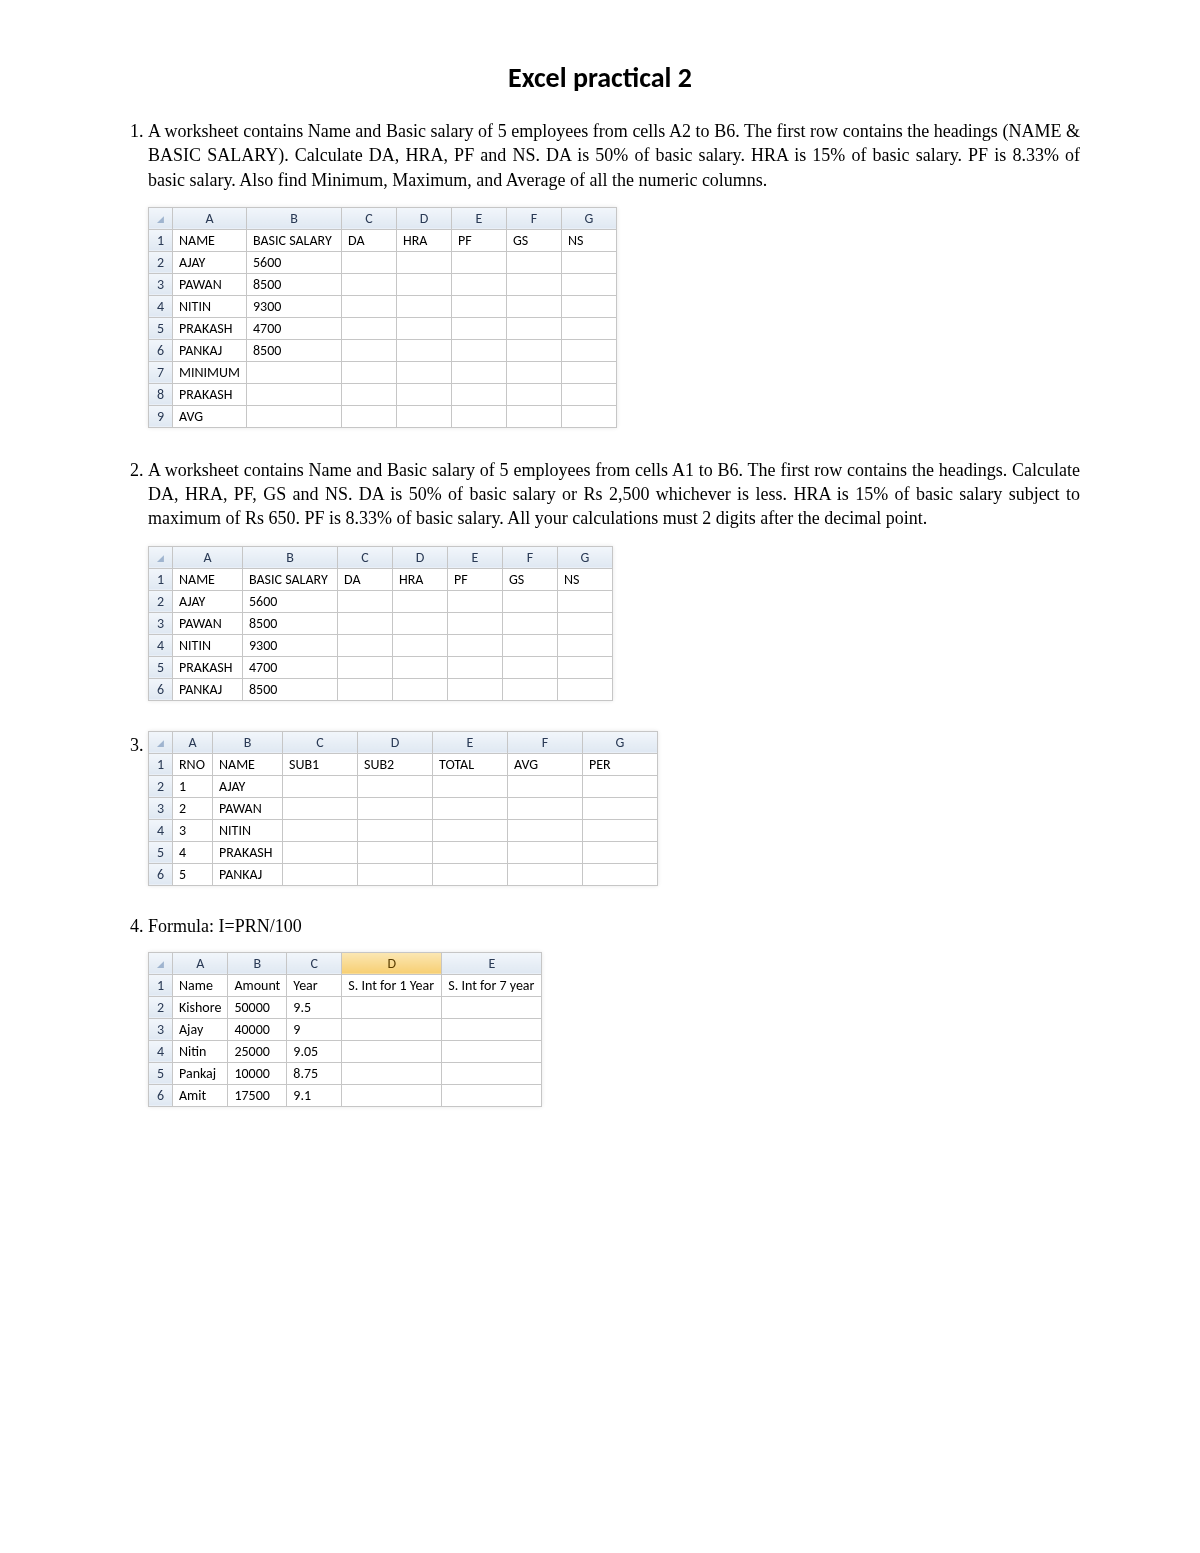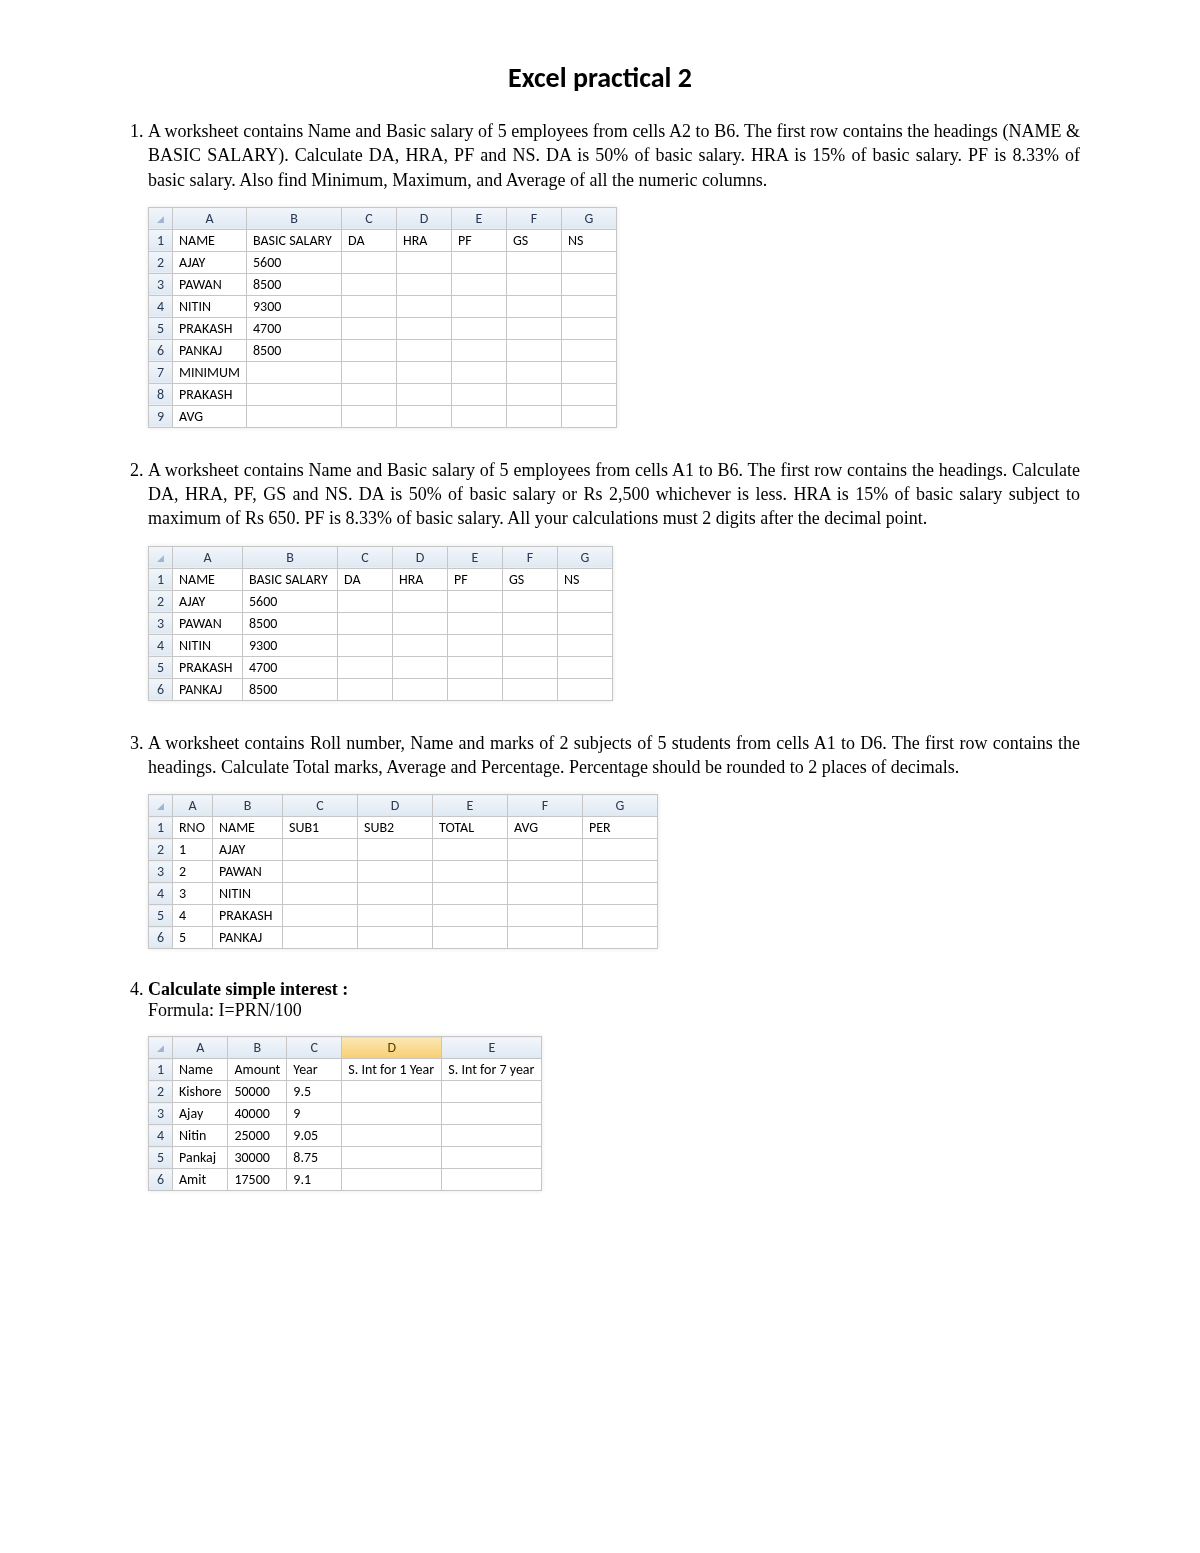--- a/index.html
+++ b/index.html
@@ -284,21 +284,20 @@
             <td></td>
             <td></td>
             <td></td>
             <td></td>
           </tr>
   </tbody>
       </table>
 </li>
 
 <li>
-  <div class="qtext">A worksheet contains Roll number, Name and marks of 2 subjects of 5 students from cells A1 to D6. The first row contains the headings. Calculate Total marks, Average and Percentage. Percentage should be rounded to 2 places of decimals.</div>
   <table class="excel">
     <tbody>
           <tr>
       <th class="corner"></th>
       <th class="wRNO">A</th>
       <th class="wName3">B</th>
       <th class="wSub">C</th>
       <th class="wSub">D</th>
       <th class="wSub">E</th>
       <th class="wSub">F</th>
@@ -362,21 +361,20 @@
             <td></td>
             <td></td>
             <td></td>
             <td></td>
           </tr>
   </tbody>
       </table>
 </li>
 
 <li>
-  <div class="bold">Calculate simple interest :</div>
   <div class="formula">Formula: I=PRN/100</div>
   <table class="excel">
     <tbody>
           <tr>
       <th class="corner"></th>
       <th class="wN">A</th>
       <th class="wN">B</th>
       <th class="wN">C</th>
       <th class="wSI active">D</th>
       <th class="wSI">E</th>
@@ -409,21 +407,21 @@
             <td class="rowhdr">4</td>
             <td>Nitin</td>
             <td class="num">25000</td>
             <td class="num">9.05</td>
             <td></td>
             <td></td>
           </tr>
     <tr>
             <td class="rowhdr">5</td>
             <td>Pankaj</td>
-            <td class="num">30000</td>
+            <td class="num">10000</td>
             <td class="num">8.75</td>
             <td></td>
             <td></td>
           </tr>
     <tr>
             <td class="rowhdr">6</td>
             <td>Amit</td>
             <td class="num">17500</td>
             <td class="num">9.1</td>
             <td></td>

